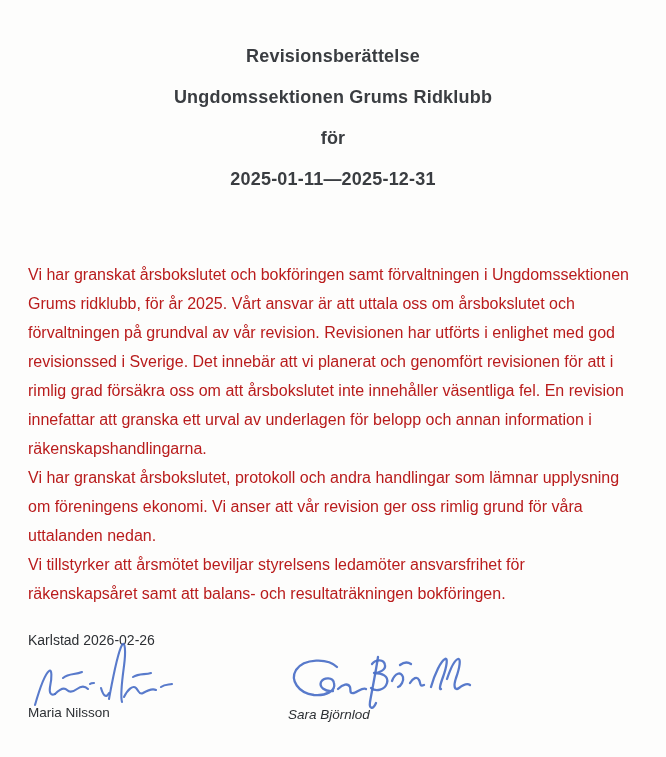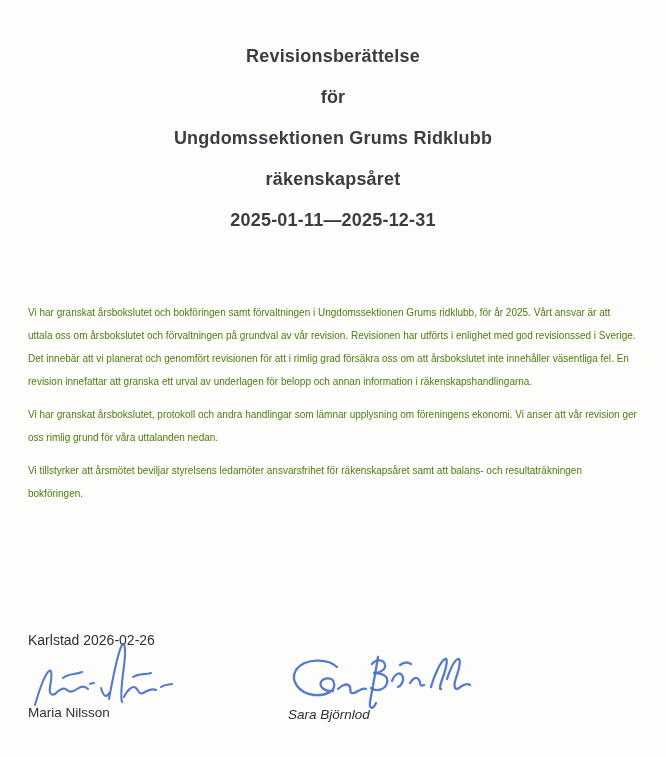--- a/index.html
+++ b/index.html
@@ -26,26 +26,25 @@
     line-height: 41px;
     color: #3a3d41;
     letter-spacing: 0.2px;
   }
   .body-block {
     margin-top: 60px;
     padding: 0 29px 0 28px;
   }
   .body-block p {
     margin: 0;
-    font-size: 10px;
-    line-height: 23px;
-    color: #4d7c0f;
+    font-size: 16px;
+    line-height: 29px;
+    color: #b91c1c;
   }
   .body-block p + p {
-    margin-top: 10px;
   }
   .place-date {
     position: absolute;
     left: 28px;
     top: 632px;
     font-size: 14px;
     color: #2d3034;
   }
   .sig-svg {
     position: absolute;
@@ -69,23 +68,22 @@
   #name-maria { left: 28px;  top: 705px; }
   #name-sara  { left: 288px; top: 707px; font-style: italic; }
 </style>
 </head>
 <body>
 
 <div class="page">
 
   <header class="title-block">
     <div class="title-line">Revisionsberättelse</div>
+    <div class="title-line">Ungdomssektionen Grums Ridklubb</div>
     <div class="title-line">för</div>
-    <div class="title-line">Ungdomssektionen Grums Ridklubb</div>
-    <div class="title-line">räkenskapsåret</div>
     <div class="title-line">2025-01-11—2025-12-31</div>
   </header>
 
   <main class="body-block">
     <p>Vi har granskat årsbokslutet och bokföringen samt förvaltningen i Ungdomssektionen Grums ridklubb, för år 2025. Vårt ansvar är att uttala oss om årsbokslutet och förvaltningen på grundval av vår revision. Revisionen har utförts i enlighet med god revisionssed i Sverige. Det innebär att vi planerat och genomfört revisionen för att i rimlig grad försäkra oss om att årsbokslutet inte innehåller väsentliga fel. En revision innefattar att granska ett urval av underlagen för belopp och annan information i räkenskapshandlingarna.</p>
     <p>Vi har granskat årsbokslutet, protokoll och andra handlingar som lämnar upplysning om föreningens ekonomi. Vi anser att vår revision ger oss rimlig grund för våra uttalanden nedan.</p>
     <p>Vi tillstyrker att årsmötet beviljar styrelsens ledamöter ansvarsfrihet för räkenskapsåret samt att balans- och resultaträkningen bokföringen.</p>
   </main>
 
   <div class="place-date">Karlstad 2026-02-26</div>

